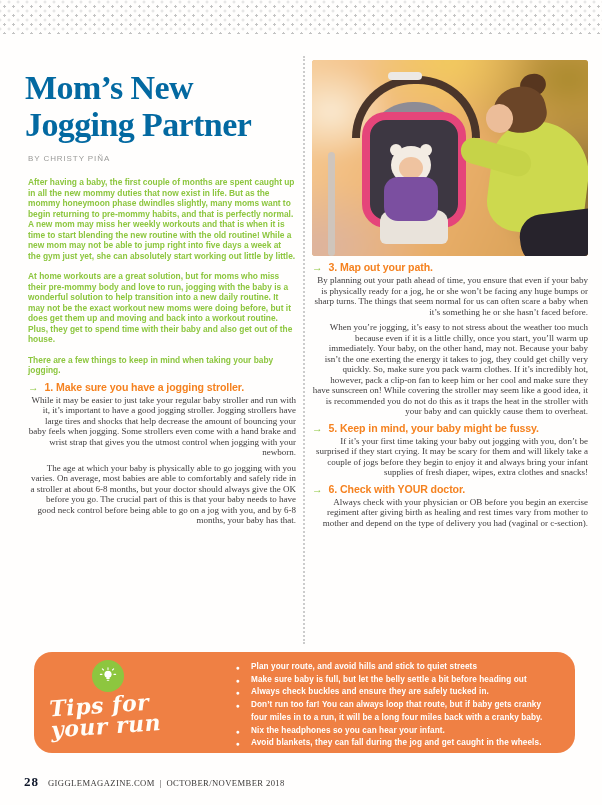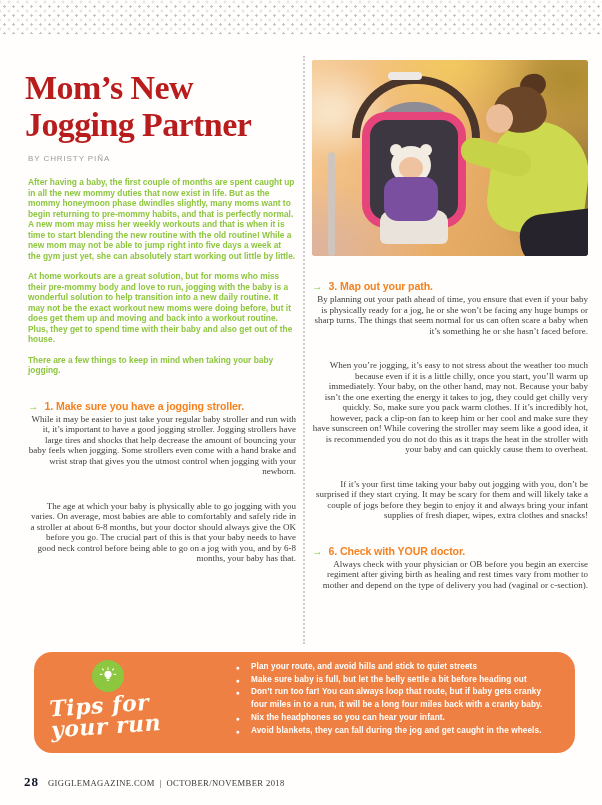--- a/index.html
+++ b/index.html
@@ -17,30 +17,30 @@
     background-size:9px 9px; background-position:0 2px,4.5px 6.5px;
   }
   
   .kicker { position:absolute; left:28px; top:41px; display:flex; align-items:center; }
   .kdot { width:9px; height:9px; border-radius:50%; background:#e25b3d; box-shadow:inset -1px -1px 0 rgba(120,30,10,.5); margin-right:7px; }
   .kword { font-family:"Liberation Serif",serif; font-weight:bold; font-size:15px; color:#1d1b1a; }
   .kbar { width:1px; height:13px; background:#8f8f8f; margin:0 7px; }
   .ksub { font-size:12px; color:#4c4a48; letter-spacing:.3px; }
   
   .title { position:absolute; left:25px; top:69px; margin:0; font-family:"Liberation Serif",serif;
-    font-weight:bold; font-size:34px; line-height:37px; letter-spacing:-0.6px; color:#b91c1c; }
+    font-weight:bold; font-size:34px; line-height:37px; letter-spacing:-0.6px; color:#0369a1; }
   .byline { position:absolute; left:28px; top:154px; font-size:8px; letter-spacing:.9px; color:#9a9a98; }
   
   .divider { position:absolute; left:303px; top:56px; height:588px; width:0; border-left:2px dotted #cccccc; }
   
   .col-left  { position:absolute; left:28px;  top:177px; width:268px; }
   .col-right { position:absolute; left:312px; top:60px;  width:276px; }
   .intro p { margin:0 0 10px; color:#8dc63f; font-size:8.4px; line-height:10.5px; font-weight:bold; }
   .intro p:last-child { margin-bottom:0; }
-  .section { margin-top:24px; }
+  .section { margin-top:5px; }
   .col-left .section:first-of-type { margin-top:18px; }
   .col-right .section:first-of-type { margin-top:8px; }
   .sec-h { margin:0 0 2px; font-size:10.6px; font-weight:bold; color:#f58220; letter-spacing:-0.1px; }
   .arrow { color:#8dc63f; margin-right:6px; font-weight:bold; }
   .sec-b { margin:0; font-family:"Liberation Serif",serif; font-size:9px; line-height:10.5px; color:#3d3b3c;text-align:right; }
   
   .photo { position:relative; width:276px; height:196px; overflow:hidden; border-radius:3px; background:#e8b97c; }
   .photo div { position:absolute; }
   .ph-bg { inset:-18px; filter:blur(7px);
     background:
@@ -143,20 +143,21 @@
     <div class="section">
       <h3 class="sec-h"><span class="arrow">→</span><span>3. Map out your path.</span></h3>
       <p class="sec-b">By planning out your path ahead of time, you ensure that even if your baby is physically ready for a jog, he or she won’t be facing any huge bumps or sharp turns. The things that seem normal for us can often scare a baby when it’s something he or she hasn’t faced before.</p>
     </div>
 
     <div class="section">
       <p class="sec-b">When you’re jogging, it’s easy to not stress about the weather too much because even if it is a little chilly, once you start, you’ll warm up immediately. Your baby, on the other hand, may not. Because your baby isn’t the one exerting the energy it takes to jog, they could get chilly very quickly. So, make sure you pack warm clothes. If it’s incredibly hot, however, pack a clip-on fan to keep him or her cool and make sure they have sunscreen on! While covering the stroller may seem like a good idea, it is recommended you do not do this as it traps the heat in the stroller with your baby and can quickly cause them to overheat.</p>
     </div>
 
     <div class="section">
+      <h3 class="sec-h"><span class="arrow">→</span><span>5. Keep in mind, your baby might be fussy.</span></h3>
       <p class="sec-b">If it’s your first time taking your baby out jogging with you, don’t be surprised if they start crying. It may be scary for them and will likely take a couple of jogs before they begin to enjoy it and always bring your infant supplies of fresh diaper, wipes, extra clothes and snacks!</p>
     </div>
 
     <div class="section">
       <h3 class="sec-h"><span class="arrow">→</span><span>6. Check with YOUR doctor.</span></h3>
       <p class="sec-b">Always check with your physician or OB before you begin an exercise regiment after giving birth as healing and rest times vary from mother to mother and depend on the type of delivery you had (vaginal or c-section).</p>
     </div>
   </div>
 
   <div class="tipsbox">
@@ -175,20 +176,21 @@
             <line x1="6.6" y1="4.8" x2="5.2" y2="3.4"></line>
             <line x1="17.4" y1="4.8" x2="18.8" y2="3.4"></line>
           </g>
         </svg>
       </div>
       <div class="tips-title"><span>Tips for</span><br><span>your run</span></div>
     </div>
     <ul class="tips-list">
       <li>Plan your route, and avoid hills and stick to quiet streets</li>
       <li>Make sure baby is full, but let the belly settle a bit before heading out</li>
+      <li>Always check buckles and ensure they are safely tucked in.</li>
       <li>Don’t run too far! You can always loop that route, but if baby gets cranky four miles in to a run, it will be a long four miles back with a cranky baby.</li>
       <li>Nix the headphones so you can hear your infant.</li>
       <li>Avoid blankets, they can fall during the jog and get caught in the wheels.</li>
     </ul>
   </div>
 
   <div class="footer">
     <span class="pnum">28</span>
     <span class="ftext">GIGGLEMAGAZINE.COM</span>
     <span class="fsep">|</span>

